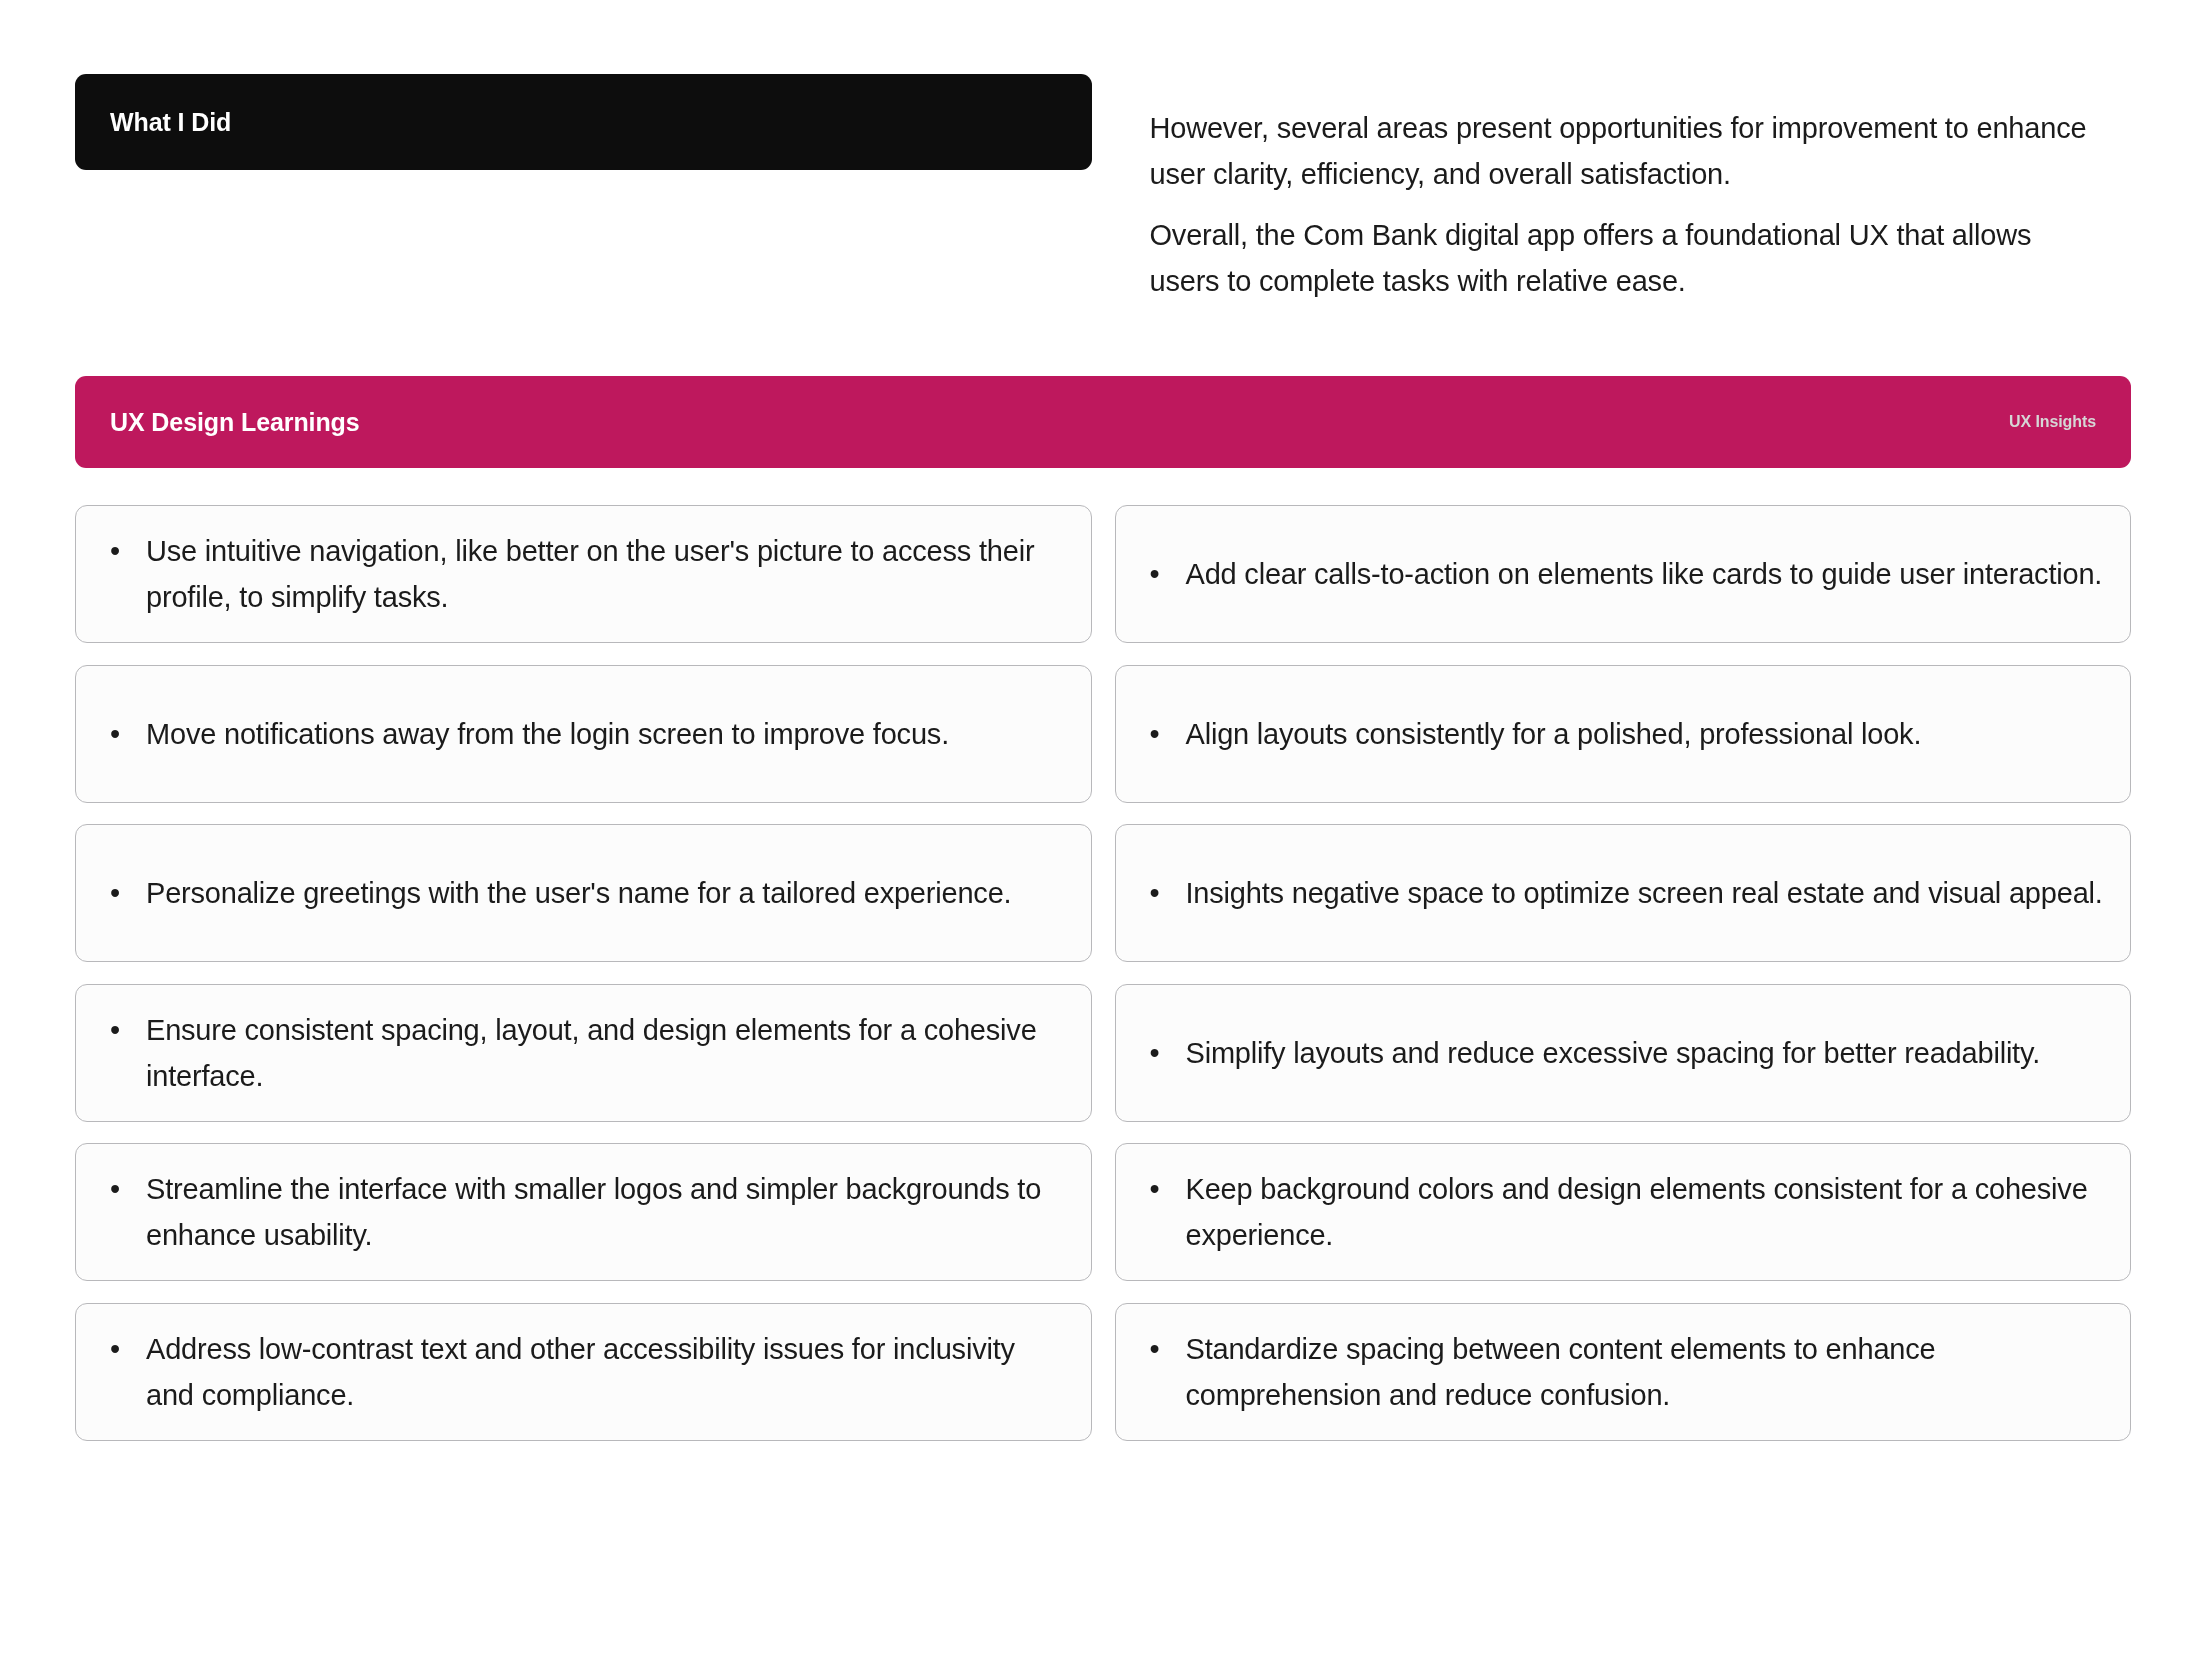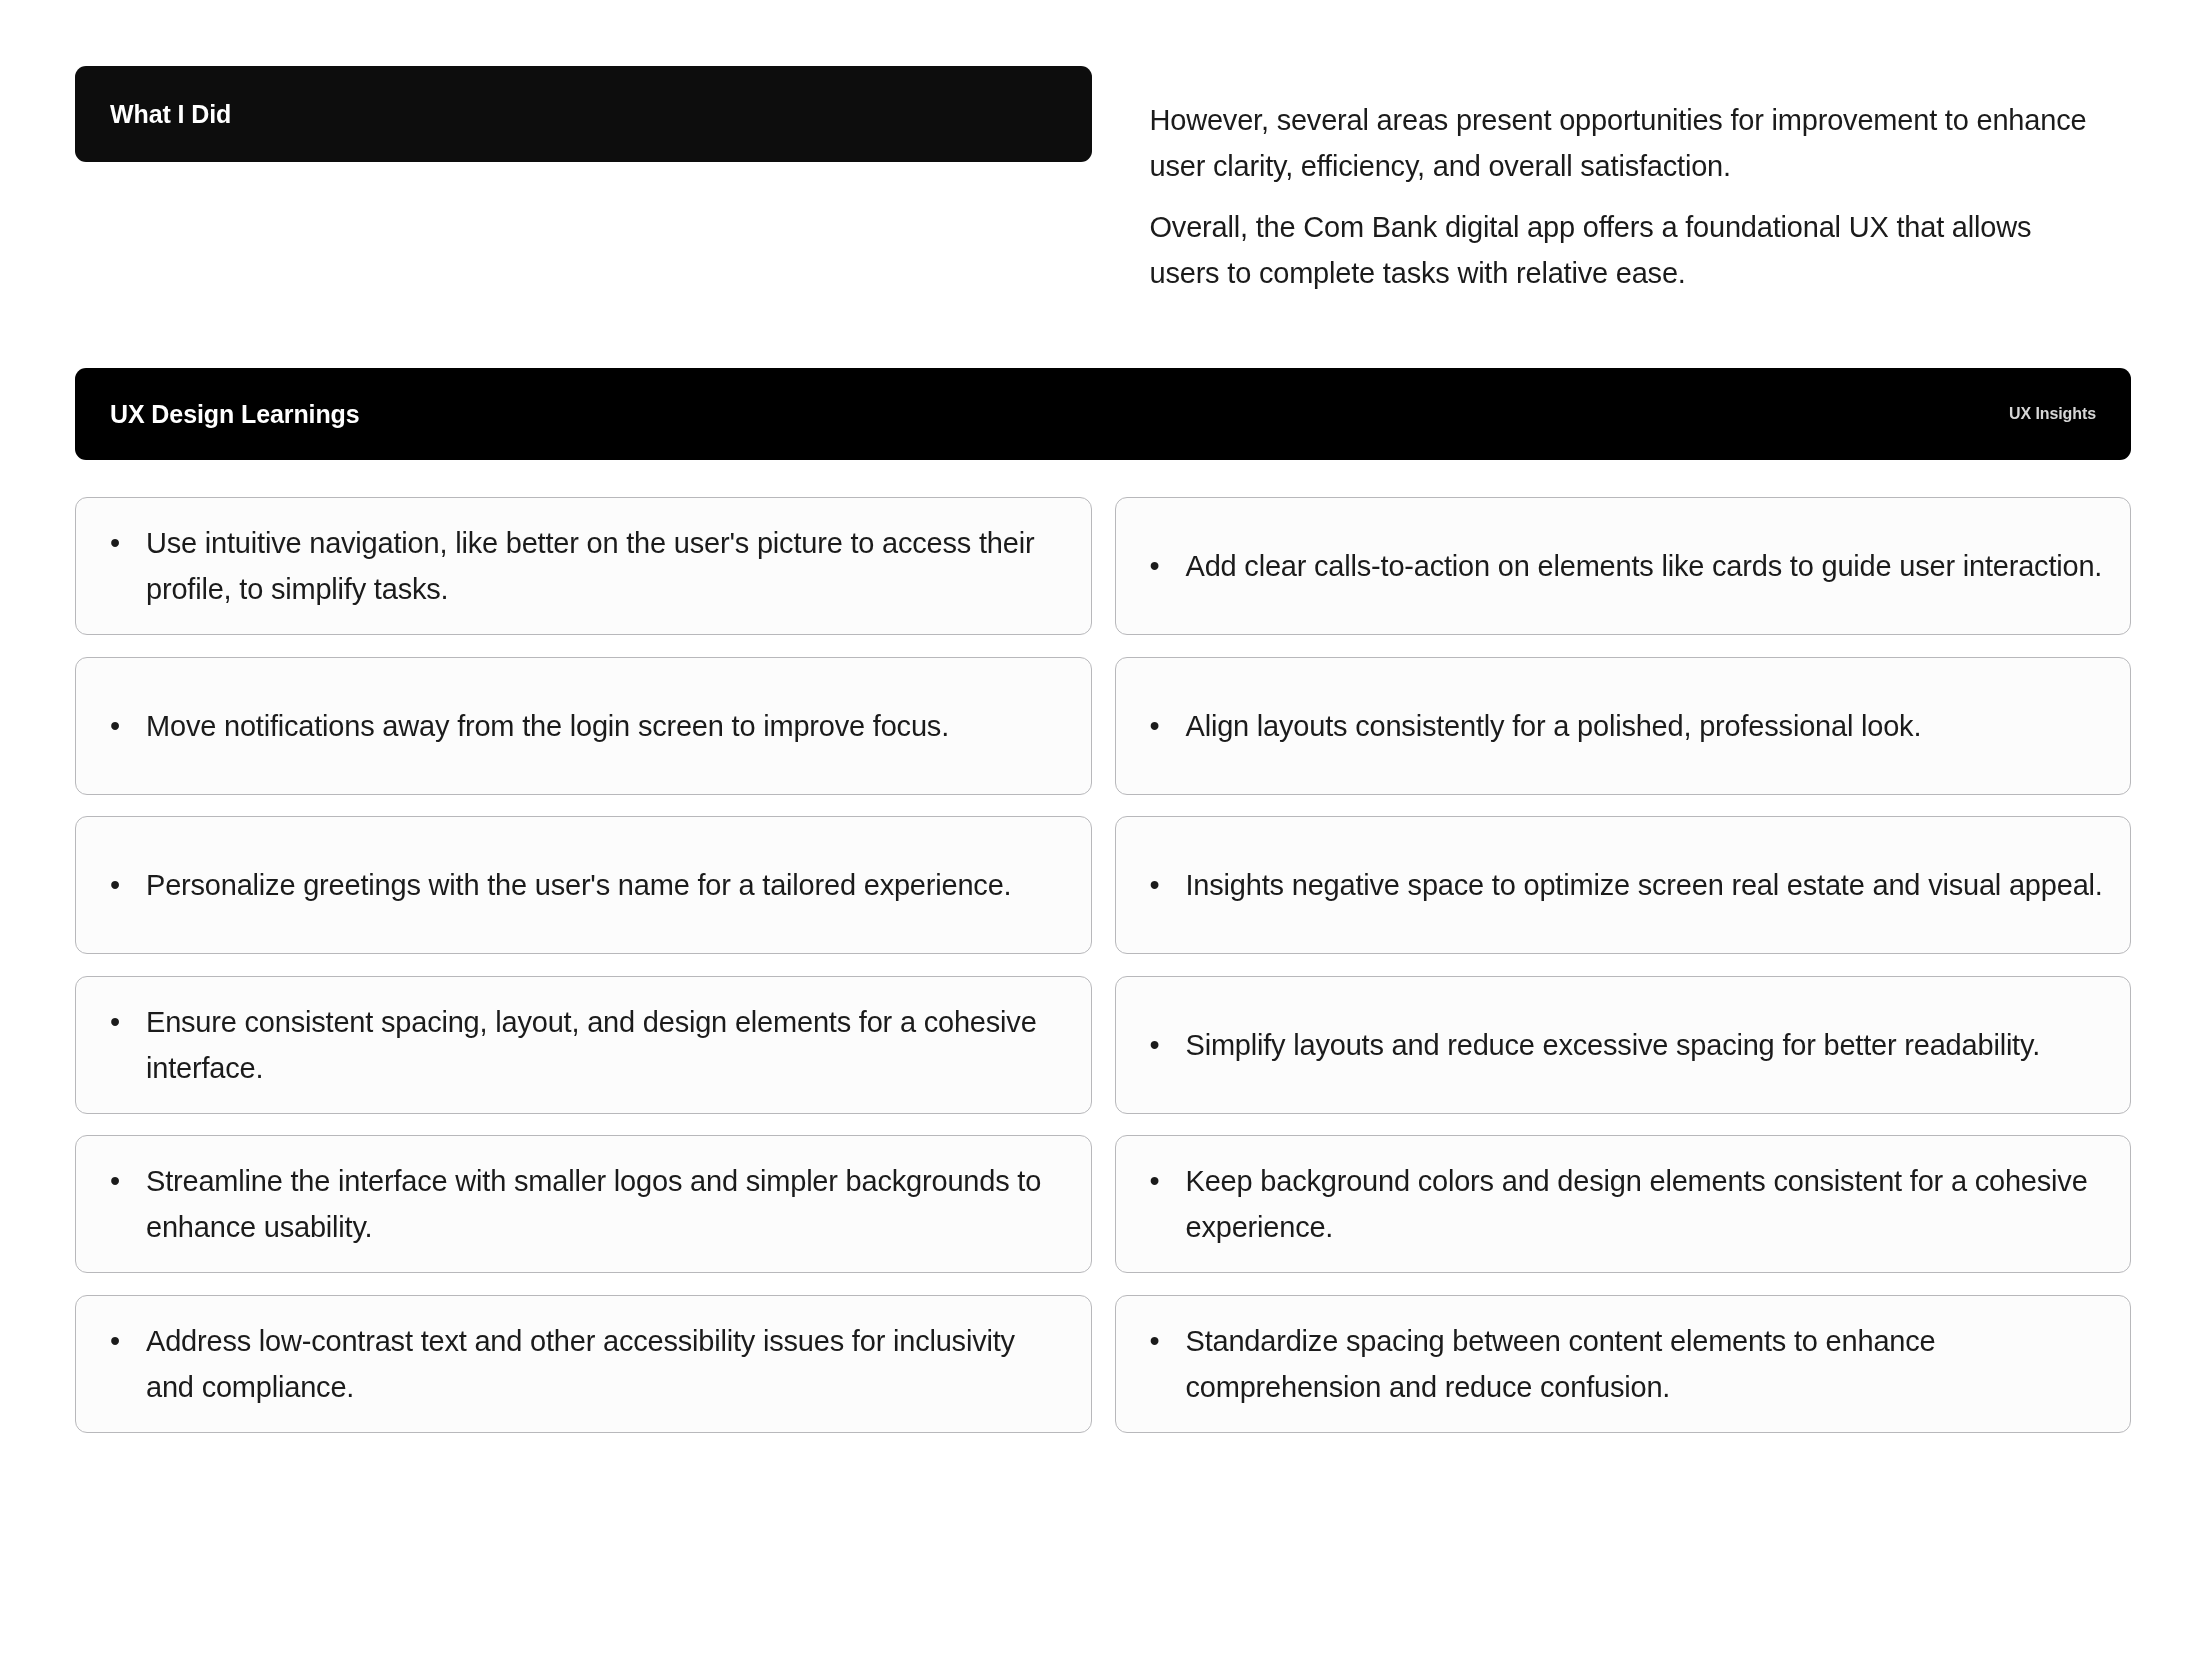--- a/index.html
+++ b/index.html
@@ -21,20 +21,21 @@
     width: 2205px;
     height: 1654px;
     padding: 66px 74px 0 75px;
   }
 
   
   .top-row {
     display: flex;
     gap: 23px;
     align-items: flex-start;
+    margin-top: 8px;
   }
 
   .panel { width: 1017px; }
 
   .panel-header {
     background: #0d0d0d;
     border-radius: 11px;
     height: 96px;
     display: flex;
     align-items: center;
@@ -61,21 +62,21 @@
   }
 
   .panel-body p + p { margin-top: 15.4px; }
 
   
   .section {
     margin-top: 72px;
   }
 
   .section-header {
-    background: #000000;
+    background: #be185d;
     border-radius: 11px;
     height: 92px;
     display: flex;
     align-items: center;
     justify-content: space-between;
     padding: 0 35px;
   }
 
   .section-header-title {
     color: #ffffff;

